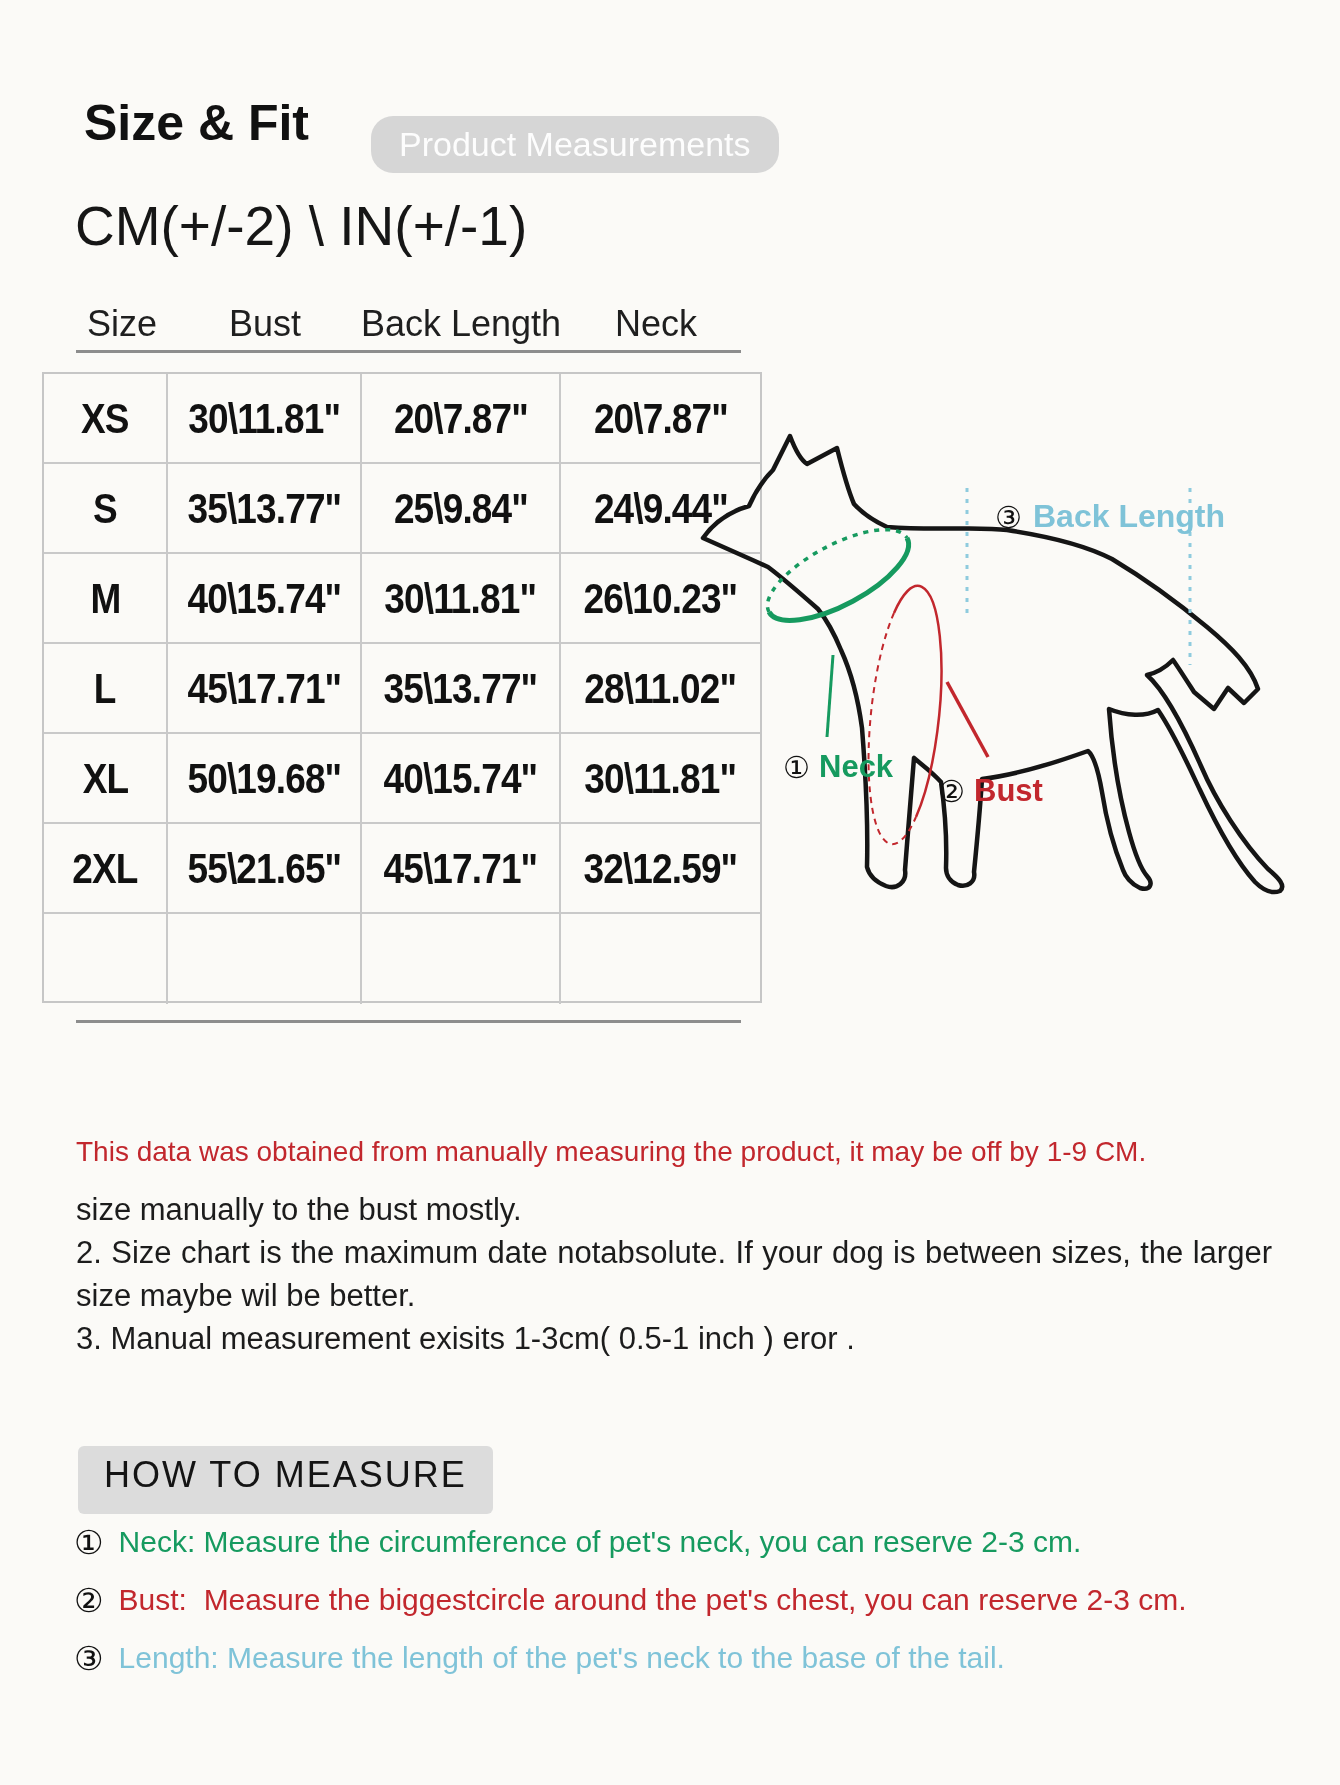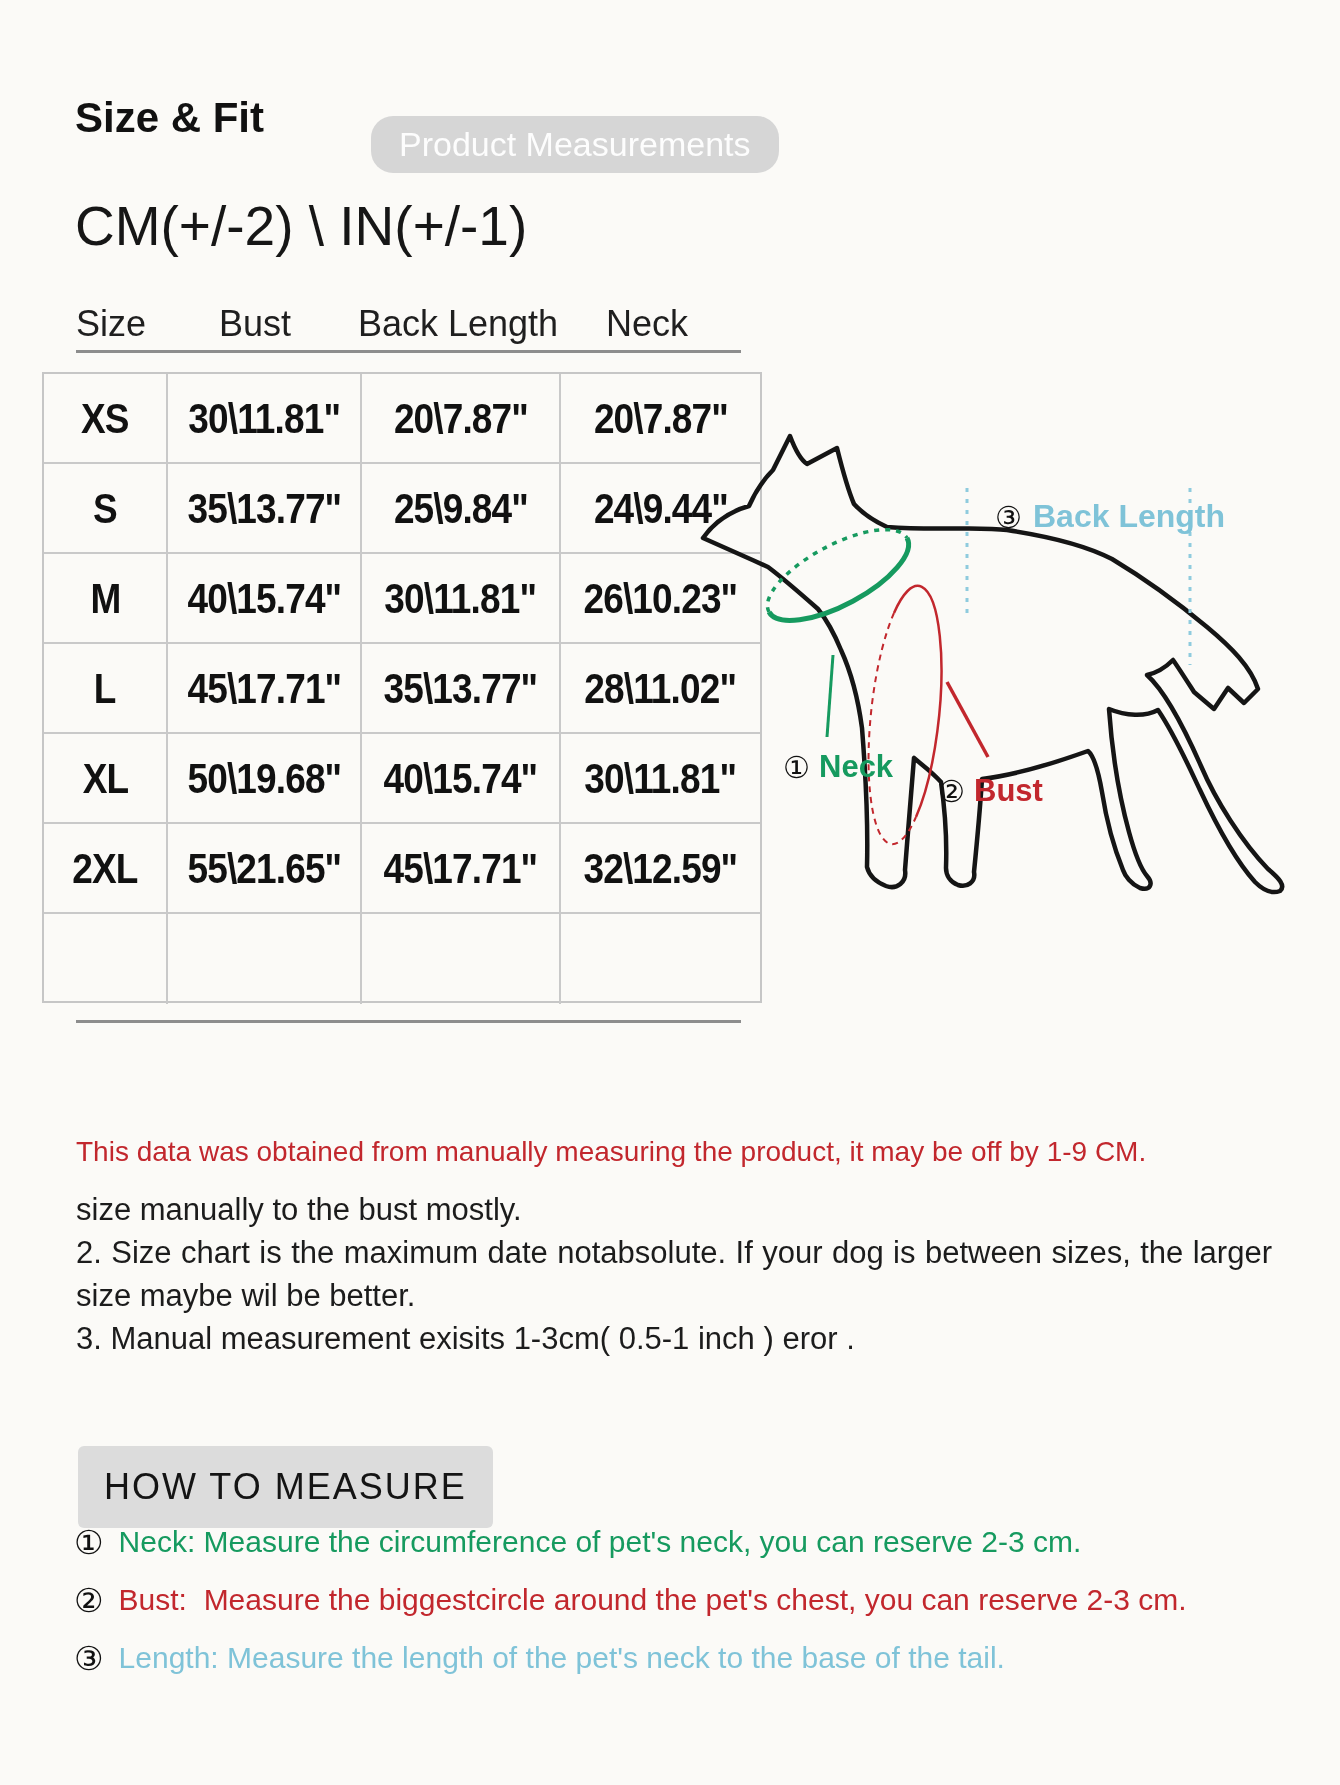--- a/index.html
+++ b/index.html
@@ -1,41 +1,41 @@
 <!DOCTYPE html>
 <html><head>
 <meta charset="utf-8">
 <style>
   html,body{margin:0;padding:0;background:#fbfaf7;}
   .page{position:relative;width:1340px;height:1785px;background:#fbfaf7;overflow:hidden;
         font-family:"Liberation Sans", sans-serif;color:#1a1a1a;}
   .abs{position:absolute;}
 
-  .title{left:75px;top:94px;font-size:42px;font-weight:bold;letter-spacing:0;color:#111;}
+  .title{left:84px;top:94px;font-size:50px;font-weight:bold;letter-spacing:0;color:#111;}
   .badge{left:371px;top:116px;height:57px;line-height:57px;padding:0 28px;background:#d6d6d6;
          color:#fdfdfd;font-size:34px;border-radius:22px;white-space:nowrap;}
   .subtitle{left:75px;top:194px;font-size:55px;color:#161616;}
 
-  .thead-label{top:303px;font-size:36px;color:#1f1f1f;text-align:left;}
+  .thead-label{top:303px;font-size:36px;color:#1f1f1f;text-align:center;}
   .hline{height:3px;background:#8d8d8d;}
 
   .stable{left:42px;top:372px;width:720px;height:631px;border:2px solid #c6c6c6;
           display:grid;grid-template-columns:124px 194px 199px 1fr;grid-auto-rows:90px;box-sizing:border-box;font-weight:bold;}
   .cell{border-right:2px solid #c9c9c9;border-bottom:2px solid #c9c9c9;display:flex;
         align-items:center;justify-content:center;font-size:43px;color:#111;box-sizing:border-box;overflow:hidden;}
   .cell:nth-child(4n){border-right:none;}
   .cell.lastrow{border-bottom:none;}
   .cell>span{display:inline-block;transform:scaleX(0.86);white-space:nowrap;letter-spacing:-1px;}
 
   .disclaimer{left:76px;top:1136px;font-size:28px;color:#c2272d;white-space:nowrap;}
   .notes{left:76px;top:1188px;width:1196px;font-size:31px;color:#1c1c1c;}
   .notes .nline{height:43px;line-height:43px;white-space:nowrap;}
   .notes .njust{text-align:justify;text-align-last:justify;white-space:normal;overflow:hidden;}
 
-  .howto{left:78px;top:1446px;height:58px;line-height:58px;padding:12px 26px;background:#dcdcdc;
+  .howto{left:78px;top:1446px;height:68px;line-height:58px;padding:0 26px;background:#dcdcdc;
          border-radius:6px;font-size:36px;letter-spacing:2px;color:#141414;white-space:nowrap;}
 
   .mrow{left:74px;height:40px;display:flex;align-items:center;gap:15px;font-size:30px;white-space:pre;}
   .mnum{font-family:"DejaVu Sans", sans-serif;font-size:33px;color:#111;line-height:1;}
   .m-green{color:#169a5f;}
   .m-red{color:#c2272d;}
   .m-blue{color:#7fc3d8;}
 
   svg text{font-family:"Liberation Sans", sans-serif;}
   svg .circnum{font-family:"DejaVu Sans", sans-serif;}

